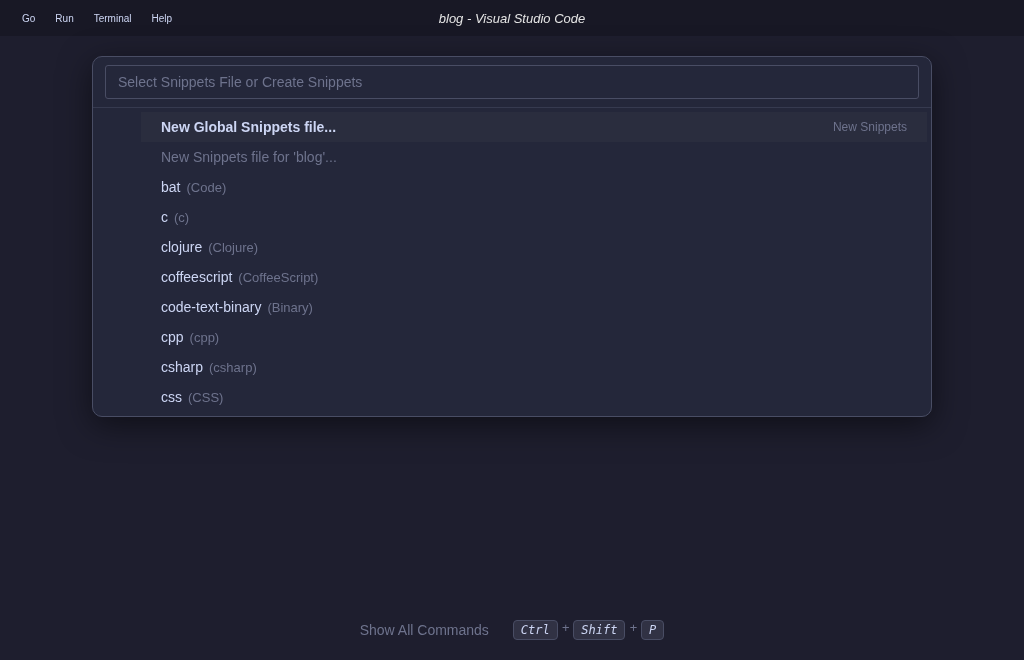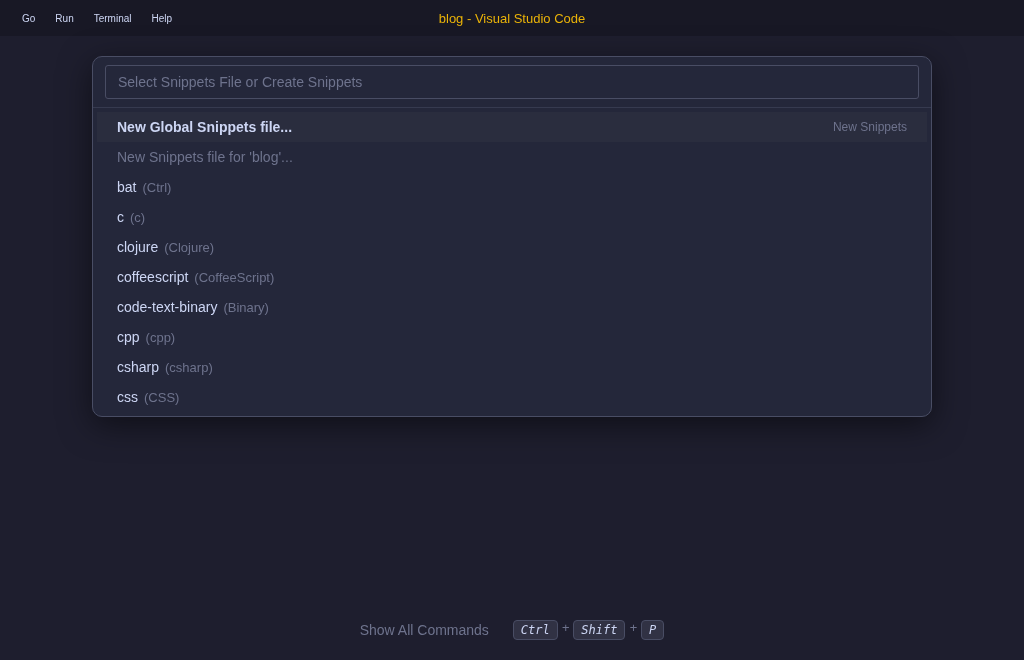--- a/index.html
+++ b/index.html
@@ -24,23 +24,24 @@
       background-color: #181825;
       height: 36px;
       padding: 0 12px;
       position: relative;
     }
 
     .menubar-title {
       position: absolute;
       left: 50%;
       transform: translateX(-50%);
-      color: #eab308;
+      color: #e5e5e5;
       font-size: 13px;
       white-space: nowrap;
+      font-style: italic;
     }
 
     .menubar-item {
       color: #cdd6f4;
       font-size: 10px;
       padding: 4px 10px;
       cursor: pointer;
       border-radius: 4px;
     }
 
@@ -84,20 +85,21 @@
       outline: none;
     }
 
     .search-input::placeholder {
       color: #6e738d;
     }
 
     
     .list-container {
       padding: 4px 4px;
+      margin-left: 44px;
     }
 
     .list-item {
       display: flex;
       align-items: center;
       justify-content: space-between;
       padding: 7px 20px;
       cursor: pointer;
       font-size: 14px;
     }
@@ -211,21 +213,21 @@
 
       <div class="list-item">
         <div class="item-left">
           <span class="item-name muted">New Snippets file for 'blog'...</span>
         </div>
       </div>
 
       <div class="list-item">
         <div class="item-left">
           <span class="item-name">bat</span>
-          <span class="item-description">(Ctrl)</span>
+          <span class="item-description">(Code)</span>
         </div>
       </div>
 
       <div class="list-item">
         <div class="item-left">
           <span class="item-name">c</span>
           <span class="item-description">(c)</span>
         </div>
       </div>
 

